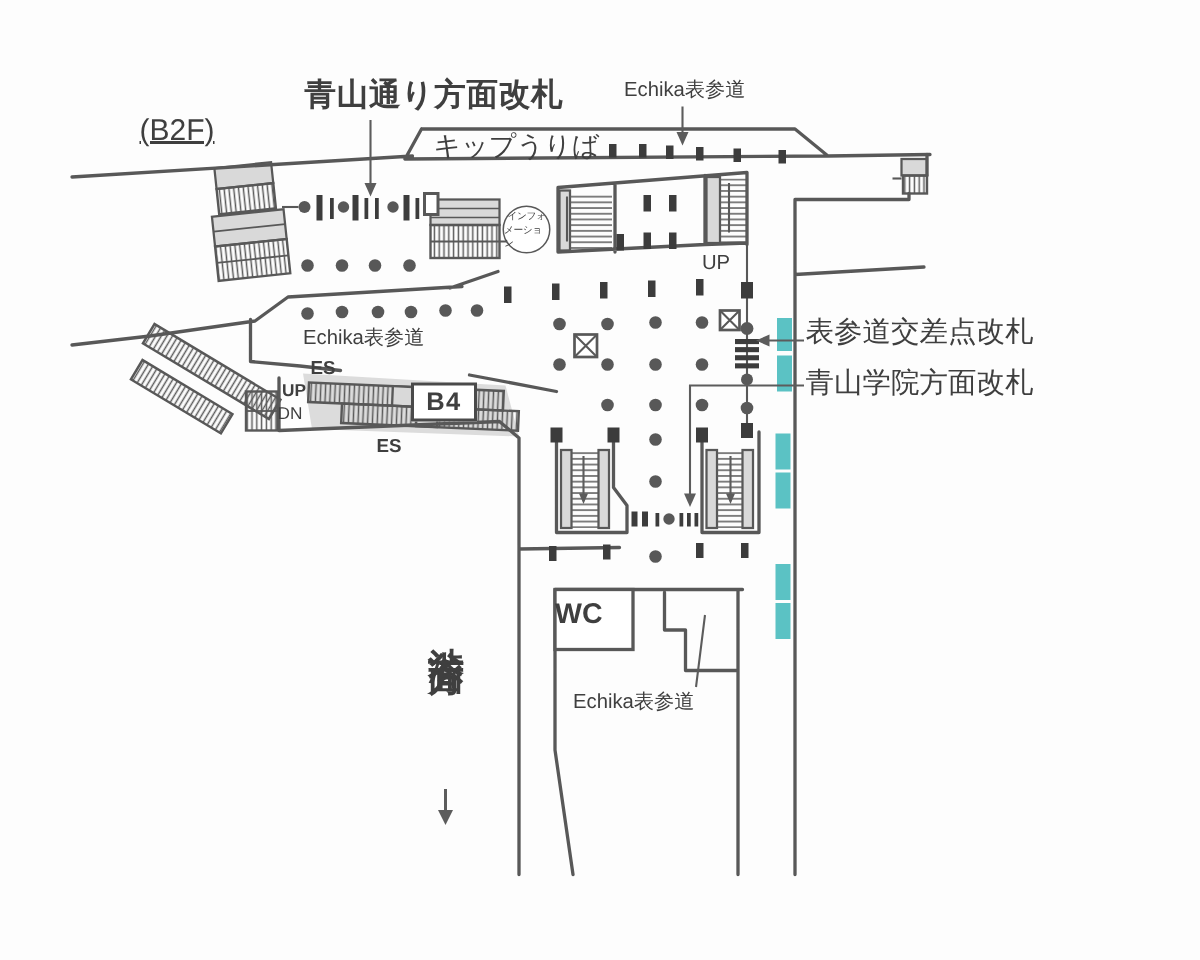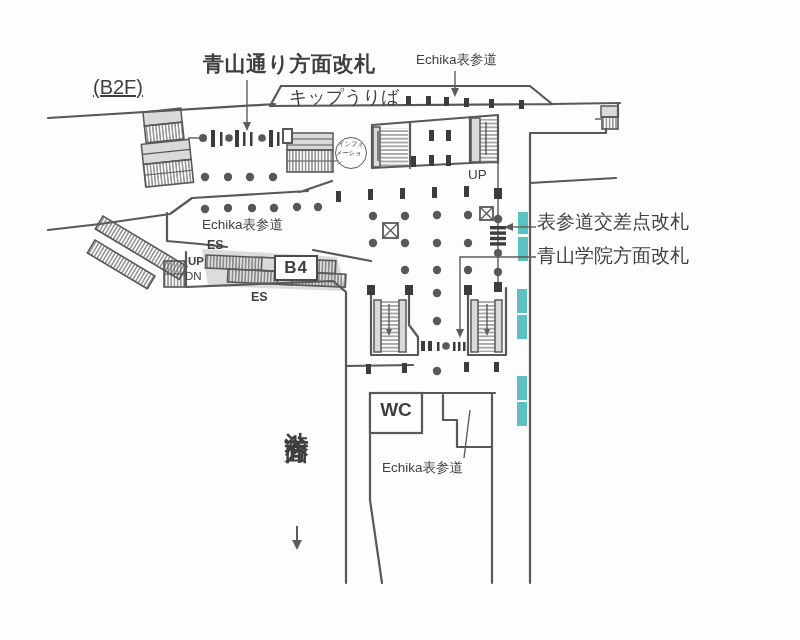--- a/index.html
+++ b/index.html
@@ -288,18 +288,18 @@
 <div class="lbl" style="left:202px;top:218px;font-size:13.5px;">Echika表参道</div>
 <div class="lbl" style="left:207px;top:239px;font-size:12.5px;font-weight:600;">ES</div>
 <div id="b4-badge">B4</div>
 <div class="lbl" style="left:188px;top:255px;font-size:11.5px;font-weight:600;">UP</div>
 <div class="lbl" style="left:185px;top:270px;font-size:11.5px;font-weight:400;">DN</div>
 <div class="lbl" style="left:251px;top:291px;font-size:12.5px;font-weight:600;">ES</div>
 
 <div class="lbl" style="left:537px;top:212px;font-size:19px;">表参道交差点改札</div>
 <div class="lbl" style="left:537px;top:246px;font-size:19px;">青山学院方面改札</div>
 
-<div class="lbl b" style="left:370px;top:400px;width:52px;text-align:center;font-size:19px;">WC</div>
+<div class="lbl b" style="left:370px;top:400px;width:52px;font-size:19px;">WC</div>
 <div class="lbl" style="left:382px;top:461px;font-size:13.5px;">Echika表参道</div>
 
 <div class="lbl" id="shibuya" style="left:283px;top:412px;">渋谷方面</div>
 
 </div>
 
 </body></html>

